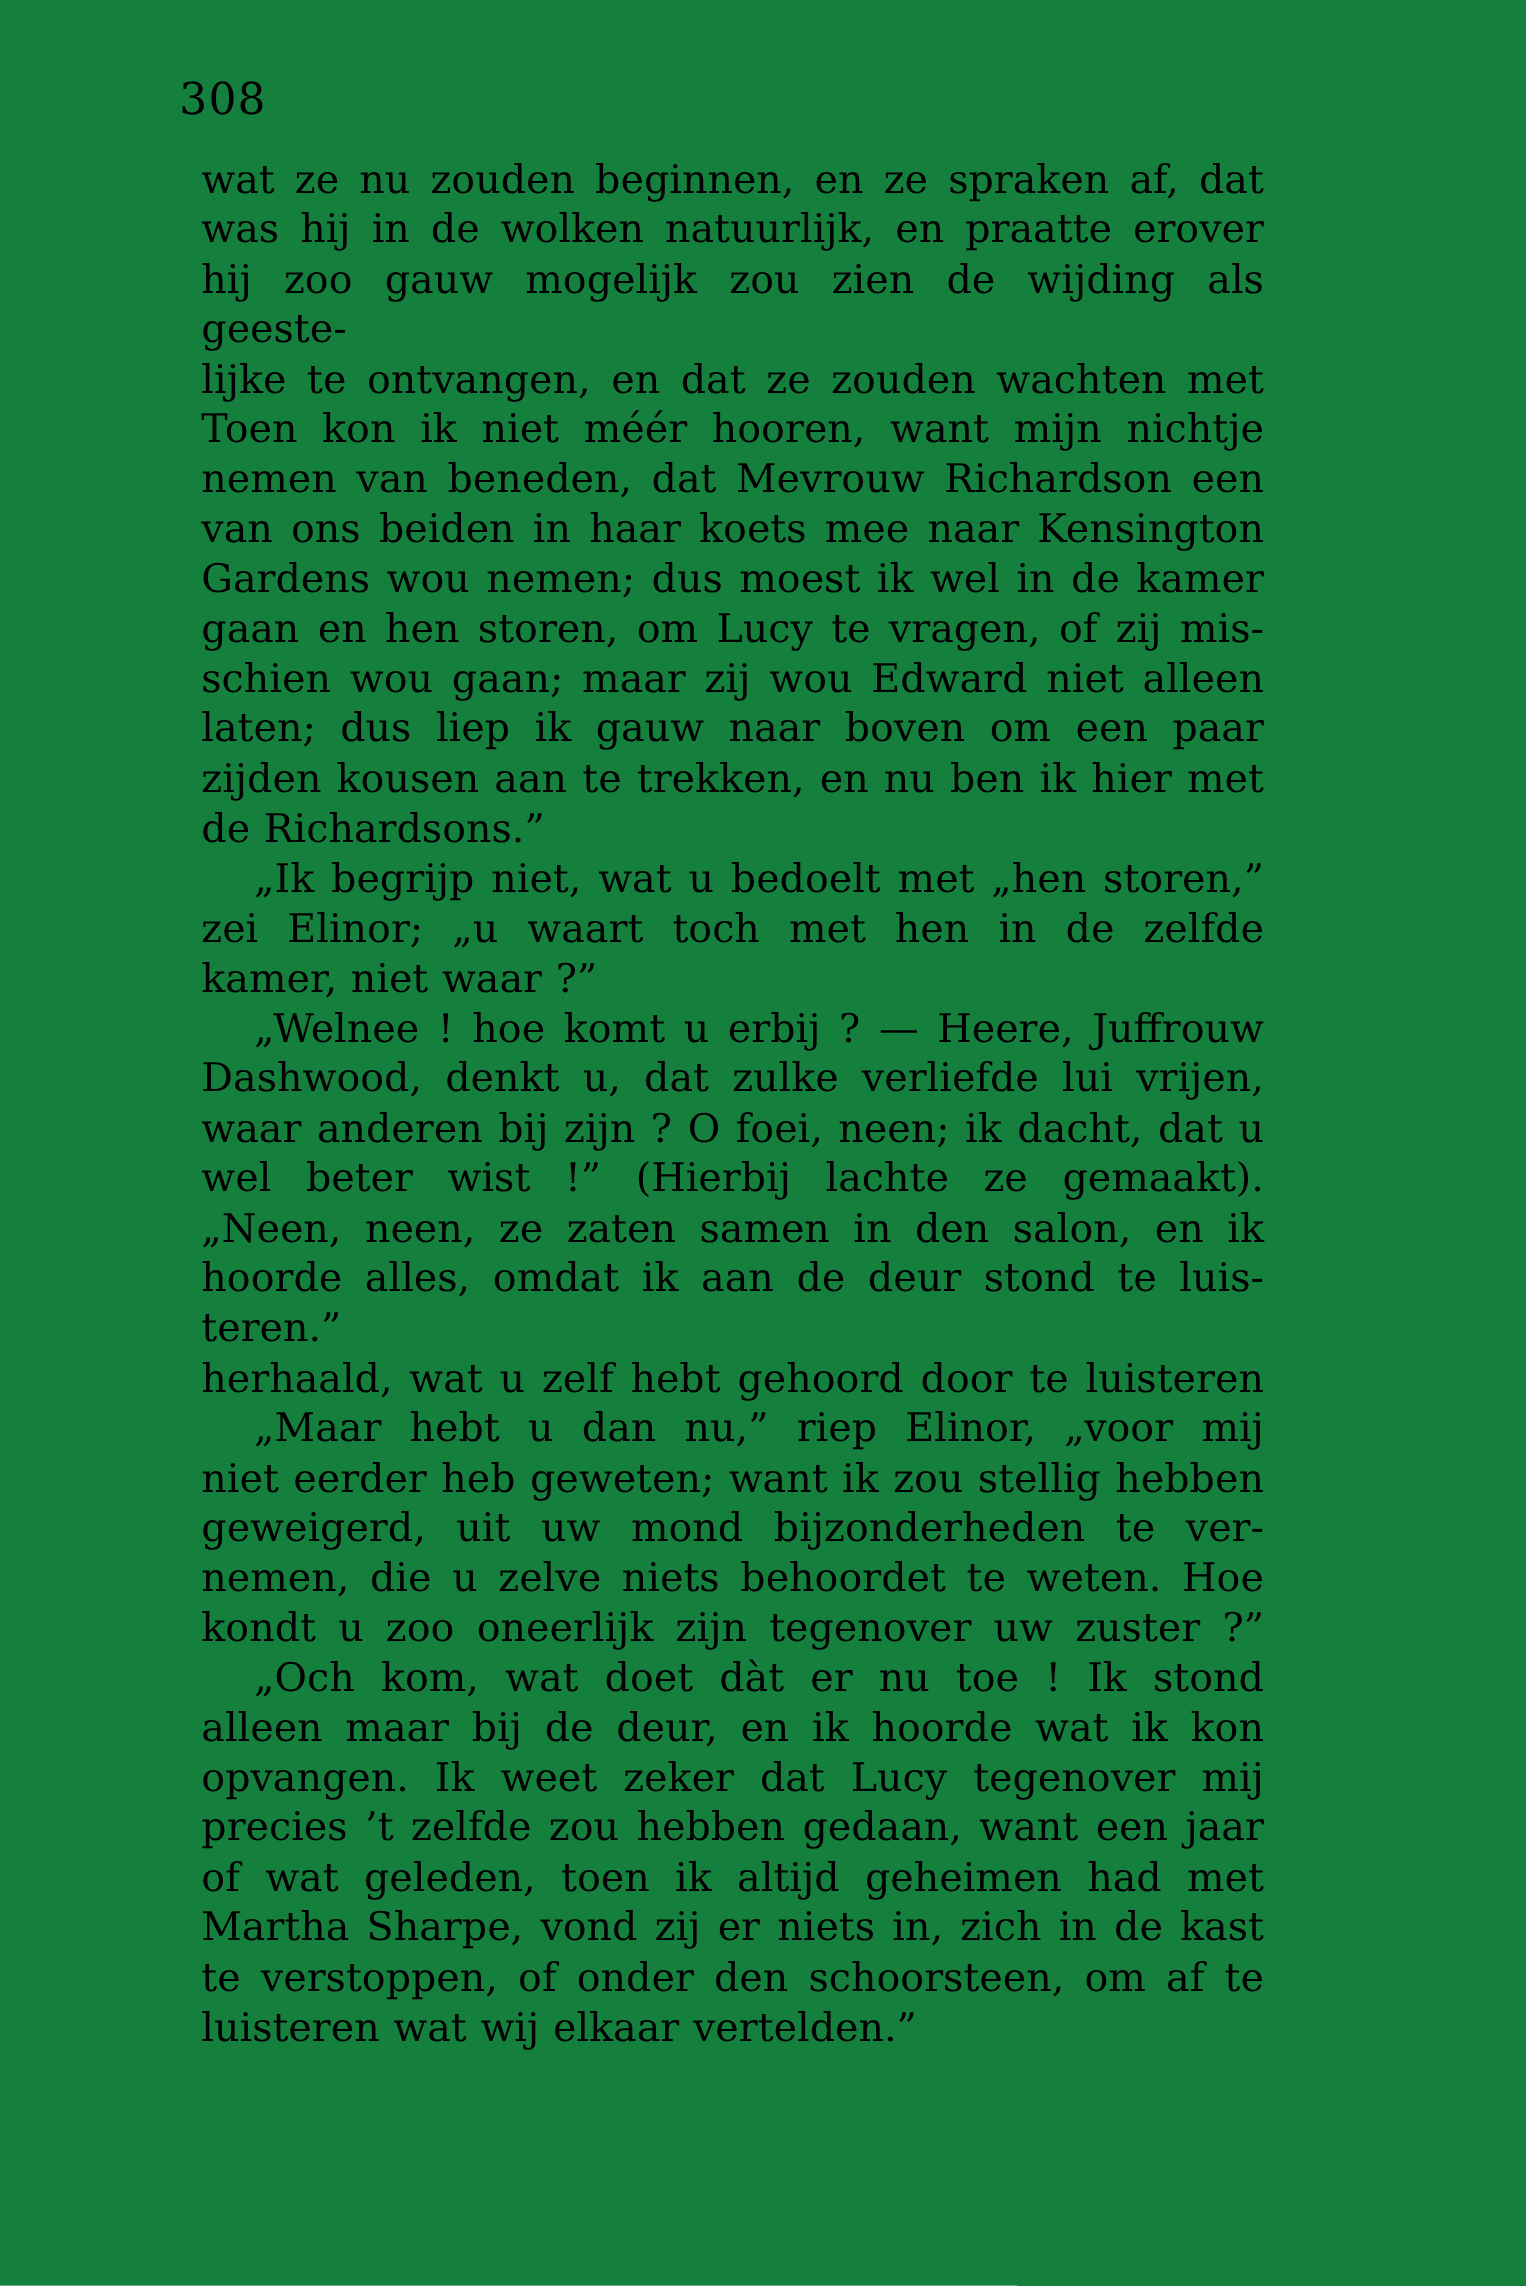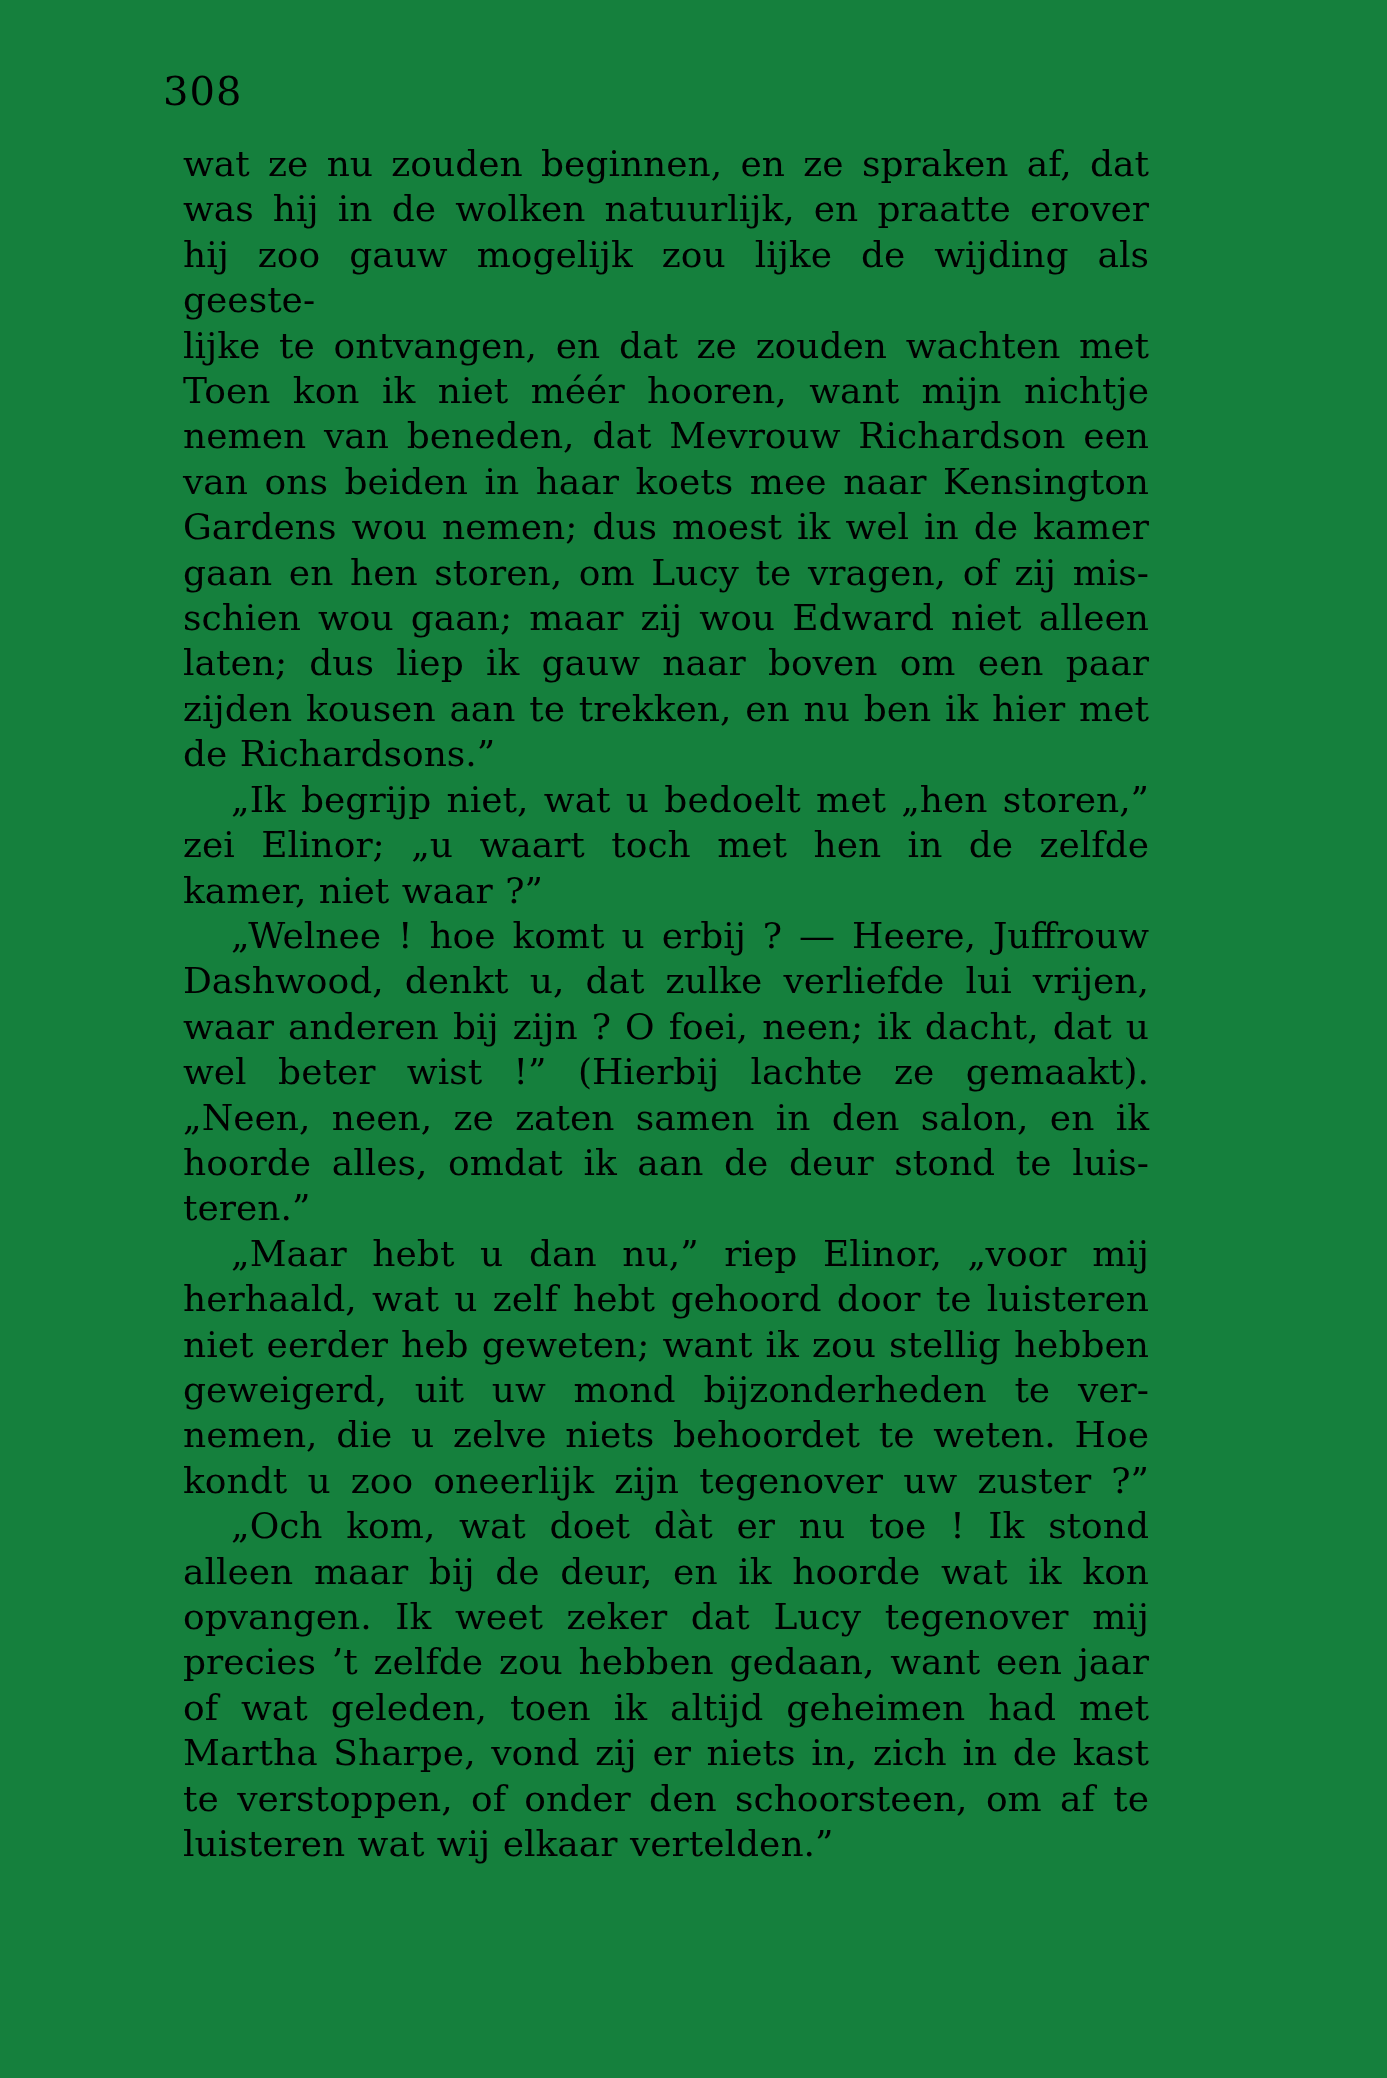--- a/index.html
+++ b/index.html
@@ -46,43 +46,43 @@
   }
 </style>
 </head>
 <body>
 
 <div class="scan-page" style="background: #15803d; color: rgb(0, 0, 0); padding-left: 44px;">
   <div class="page-number">308</div>
   <div class="text-block" id="text-block">
       <div class="text-line">wat ze nu zouden beginnen, en ze spraken af, dat</div>
       <div class="text-line">was hij in de wolken natuurlijk, en praatte erover</div>
-      <div class="text-line">hij zoo gauw mogelijk zou lijke de wijding als geeste-</div>
+      <div class="text-line">hij zoo gauw mogelijk zou zien de wijding als geeste-</div>
       <div class="text-line">lijke te ontvangen, en dat ze zouden wachten met</div>
       <div class="text-line">Toen kon ik niet méér hooren, want mijn nichtje</div>
       <div class="text-line">nemen van beneden, dat Mevrouw Richardson een</div>
       <div class="text-line">van ons beiden in haar koets mee naar Kensington</div>
       <div class="text-line">Gardens wou nemen; dus moest ik wel in de kamer</div>
       <div class="text-line">gaan en hen storen, om Lucy te vragen, of zij mis-</div>
       <div class="text-line">schien wou gaan; maar zij wou Edward niet alleen</div>
       <div class="text-line">laten; dus liep ik gauw naar boven om een paar</div>
       <div class="text-line">zijden kousen aan te trekken, en nu ben ik hier met</div>
       <div class="text-line ragged">de Richardsons.”</div>
       <div class="text-line indent">„Ik begrijp niet, wat u bedoelt met „hen storen,”</div>
       <div class="text-line">zei Elinor; „u waart toch met hen in de zelfde</div>
       <div class="text-line ragged">kamer, niet waar ?”</div>
       <div class="text-line indent">„Welnee ! hoe komt u erbij ? — Heere, Juffrouw</div>
       <div class="text-line">Dashwood, denkt u, dat zulke verliefde lui vrijen,</div>
       <div class="text-line">waar anderen bij zijn ? O foei, neen; ik dacht, dat u</div>
       <div class="text-line">wel beter wist !” (Hierbij lachte ze gemaakt).</div>
       <div class="text-line">„Neen, neen, ze zaten samen in den salon, en ik</div>
       <div class="text-line">hoorde alles, omdat ik aan de deur stond te luis-</div>
       <div class="text-line ragged">teren.”</div>
+      <div class="text-line">herhaald, wat u zelf hebt gehoord door te luisteren</div>
       <div class="text-line indent">„Maar hebt u dan nu,” riep Elinor, „voor mij</div>
-      <div class="text-line">herhaald, wat u zelf hebt gehoord door te luisteren</div>
       <div class="text-line">niet eerder heb geweten; want ik zou stellig hebben</div>
       <div class="text-line">geweigerd, uit uw mond bijzonderheden te ver-</div>
       <div class="text-line">nemen, die u zelve niets behoordet te weten. Hoe</div>
       <div class="text-line">kondt u zoo oneerlijk zijn tegenover uw zuster ?”</div>
       <div class="text-line indent">„Och kom, wat doet dàt er nu toe ! Ik stond</div>
       <div class="text-line">alleen maar bij de deur, en ik hoorde wat ik kon</div>
       <div class="text-line">opvangen. Ik weet zeker dat Lucy tegenover mij</div>
       <div class="text-line">precies ’t zelfde zou hebben gedaan, want een jaar</div>
       <div class="text-line">of wat geleden, toen ik altijd geheimen had met</div>
       <div class="text-line">Martha Sharpe, vond zij er niets in, zich in de kast</div>

